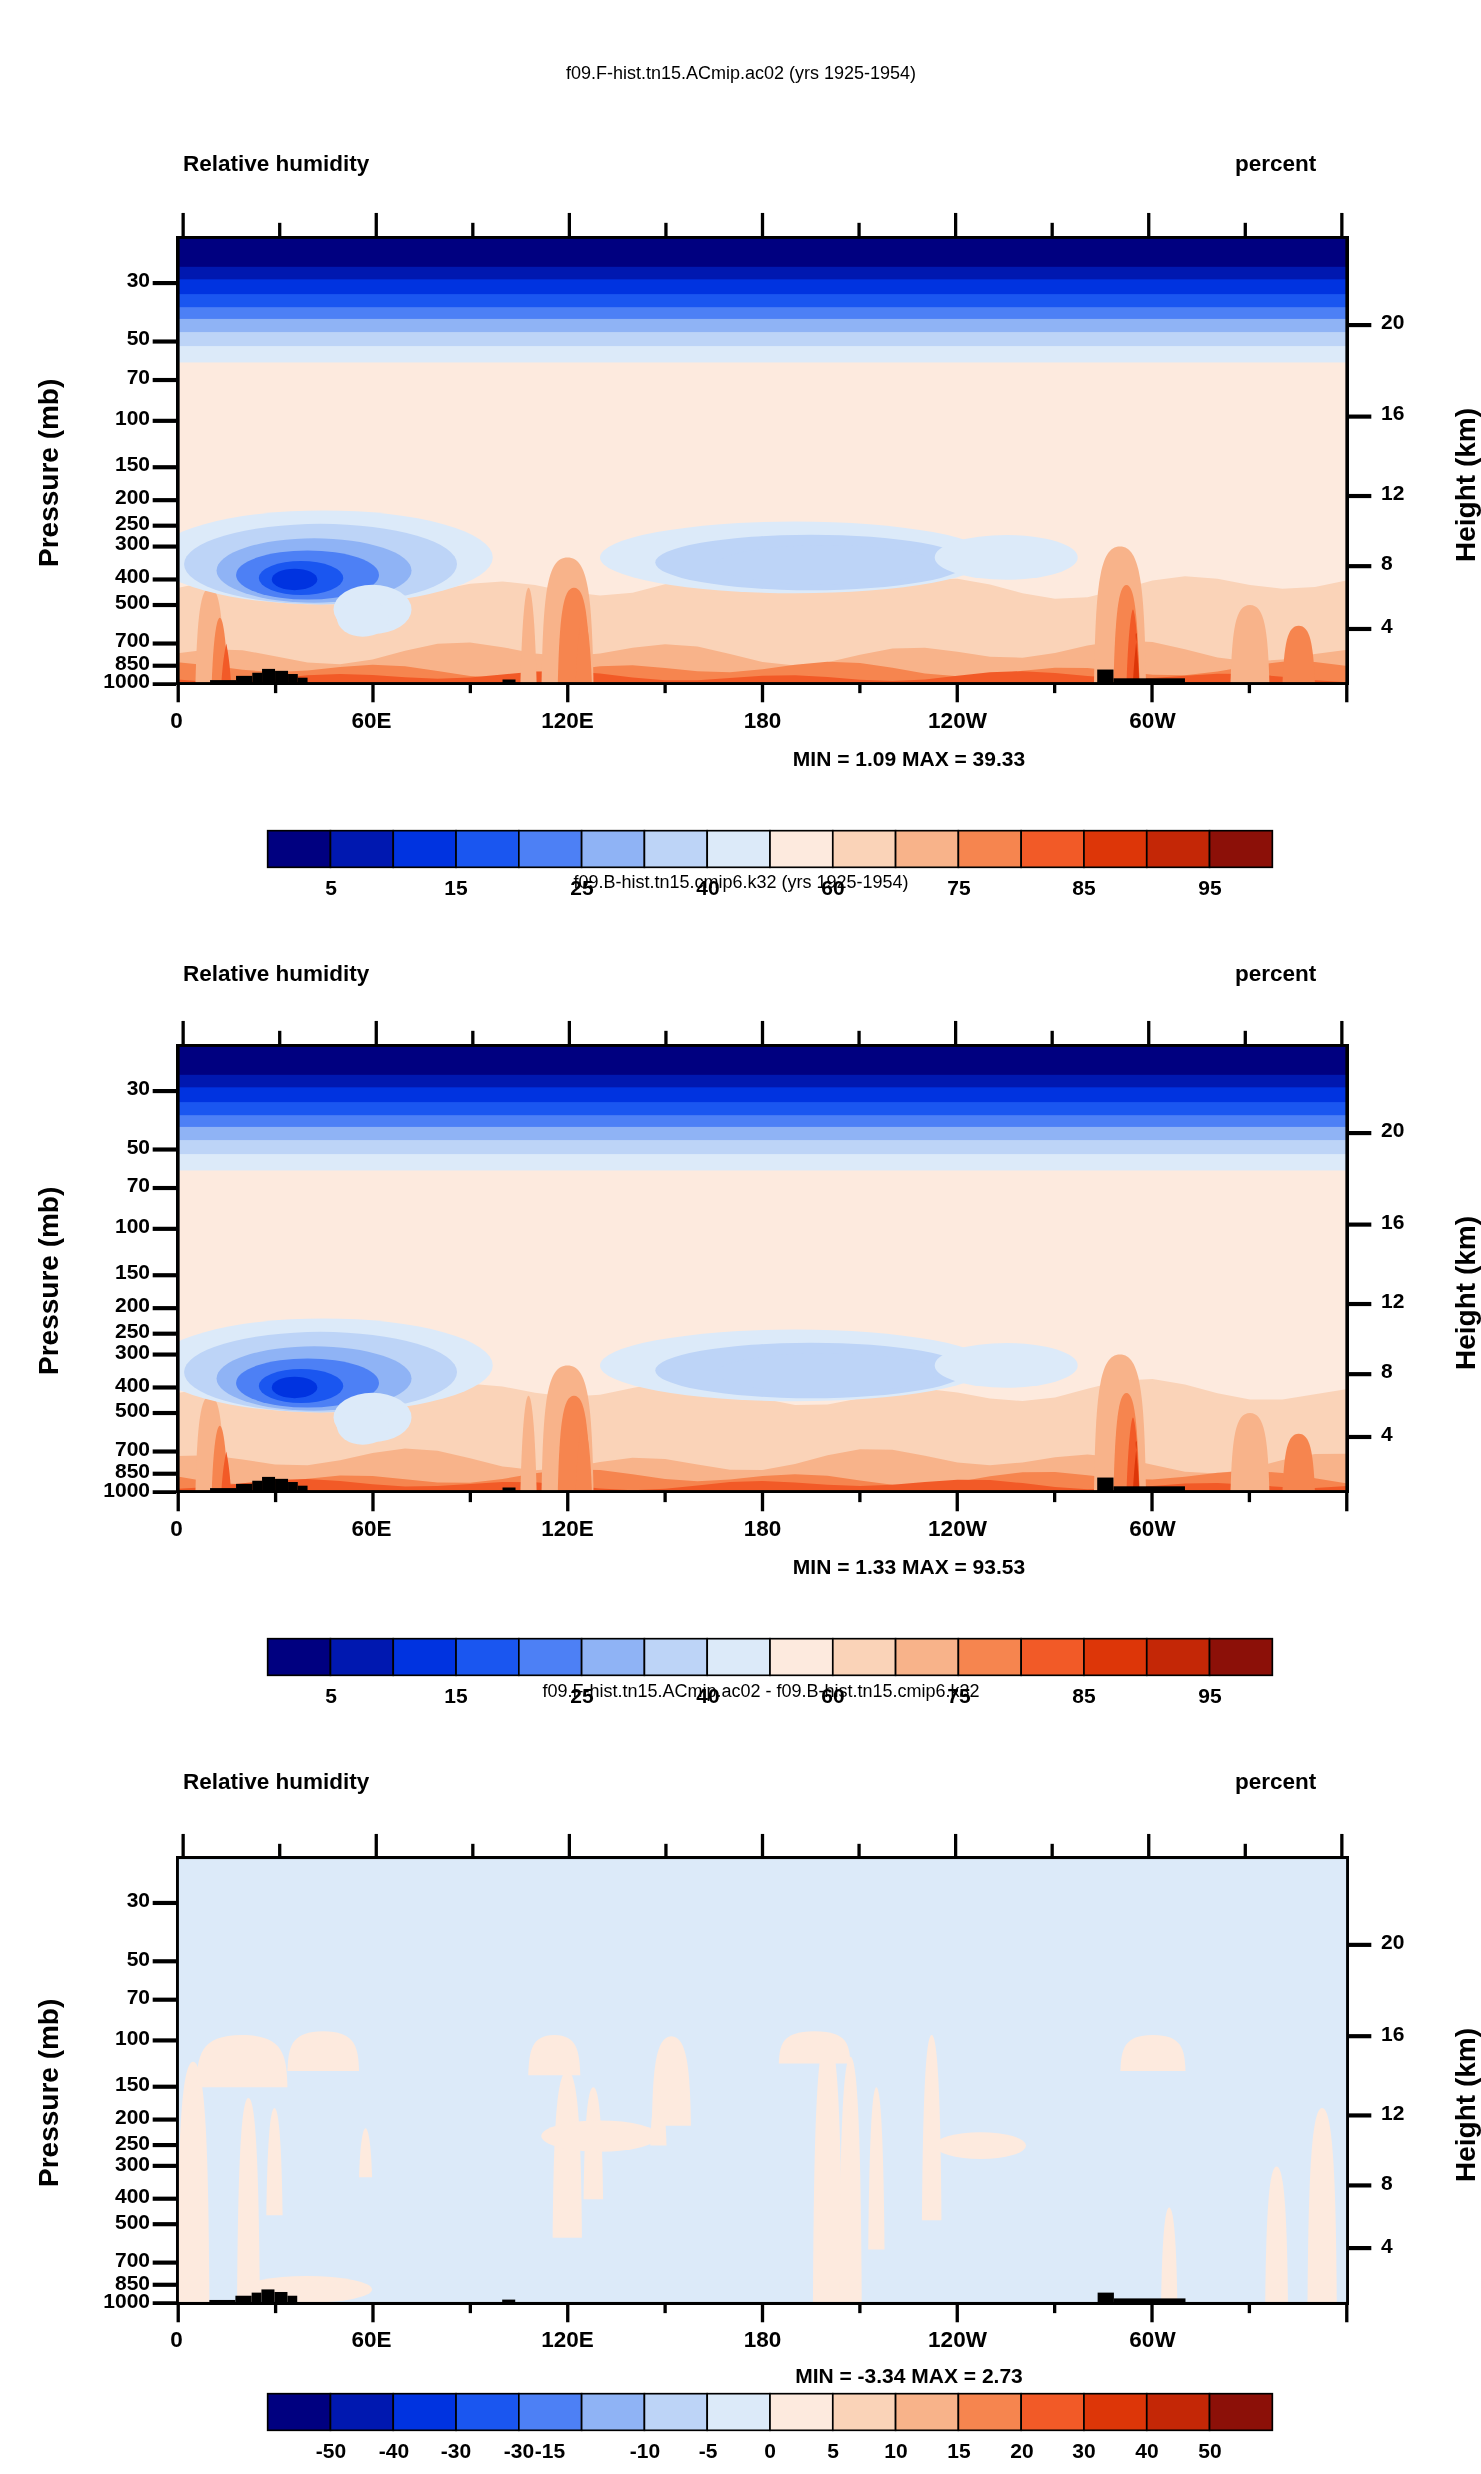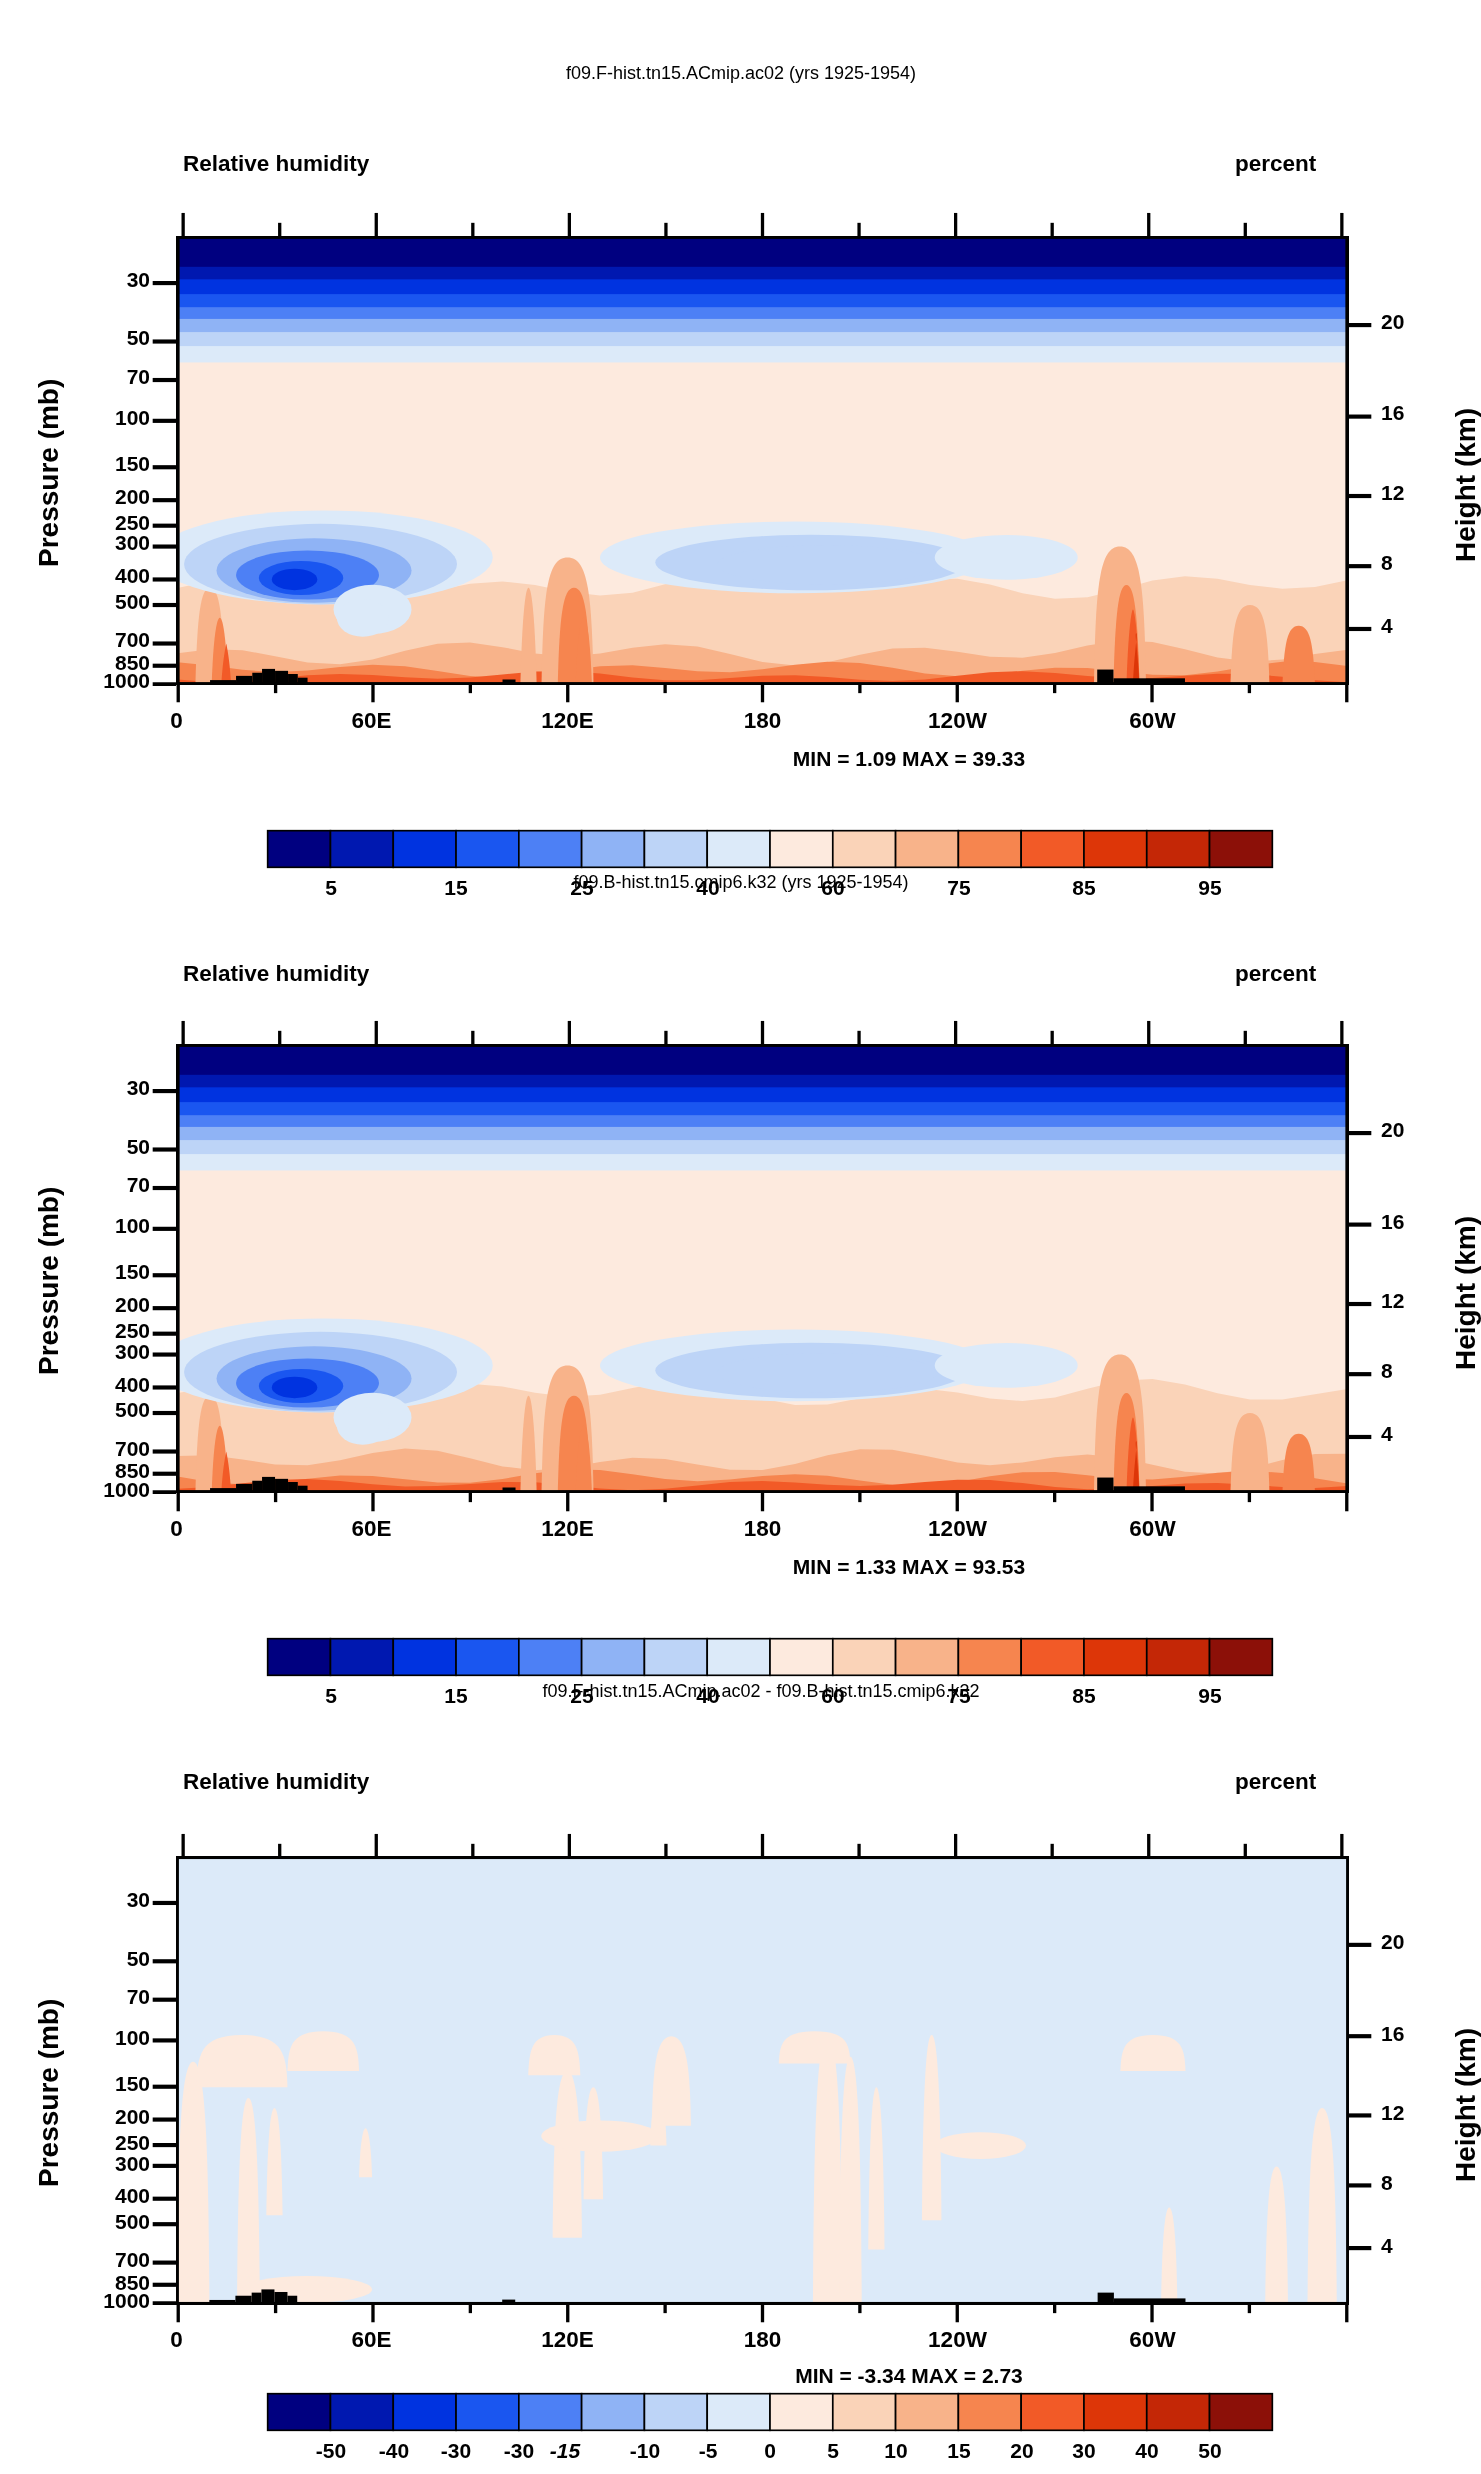--- a/index.html
+++ b/index.html
@@ -531,21 +531,21 @@
       <rect x="831.8125" y="2" width="75.4375" height="44" fill="#f6854f" stroke="#000" stroke-width="2"></rect>
       <rect x="907.25" y="2" width="75.4375" height="44" fill="#f25a27" stroke="#000" stroke-width="2"></rect>
       <rect x="982.6875" y="2" width="75.4375" height="44" fill="#dd3608" stroke="#000" stroke-width="2"></rect>
       <rect x="1058.125" y="2" width="75.4375" height="44" fill="#c42706" stroke="#000" stroke-width="2"></rect>
       <rect x="1133.5625" y="2" width="75.4375" height="44" fill="#8c1008" stroke="#000" stroke-width="2"></rect>
     </svg>
     <div class="cbar-lab" style="left: 281px; top: 2439px; width: 100px;">-50</div>
     <div class="cbar-lab" style="left: 344px; top: 2439px; width: 100px;">-40</div>
     <div class="cbar-lab" style="left: 406px; top: 2439px; width: 100px;">-30</div>
     <div class="cbar-lab" style="left: 469px; top: 2439px; width: 100px;">-30</div>
-    <div class="cbar-lab" style="left: 515px; top: 2439px; width: 100px; font-style: italic;">-15</div>
+    <div class="cbar-lab" style="left: 500px; top: 2439px; width: 100px;">-15</div>
     <div class="cbar-lab" style="left: 595px; top: 2439px; width: 100px;">-10</div>
     <div class="cbar-lab" style="left: 658px; top: 2439px; width: 100px;">-5</div>
     <div class="cbar-lab" style="left: 720px; top: 2439px; width: 100px;">0</div>
     <div class="cbar-lab" style="left: 783px; top: 2439px; width: 100px;">5</div>
     <div class="cbar-lab" style="left: 846px; top: 2439px; width: 100px;">10</div>
     <div class="cbar-lab" style="left: 909px; top: 2439px; width: 100px;">15</div>
     <div class="cbar-lab" style="left: 972px; top: 2439px; width: 100px;">20</div>
     <div class="cbar-lab" style="left: 1034px; top: 2439px; width: 100px;">30</div>
     <div class="cbar-lab" style="left: 1097px; top: 2439px; width: 100px;">40</div>
     <div class="cbar-lab" style="left: 1160px; top: 2439px; width: 100px;">50</div>

